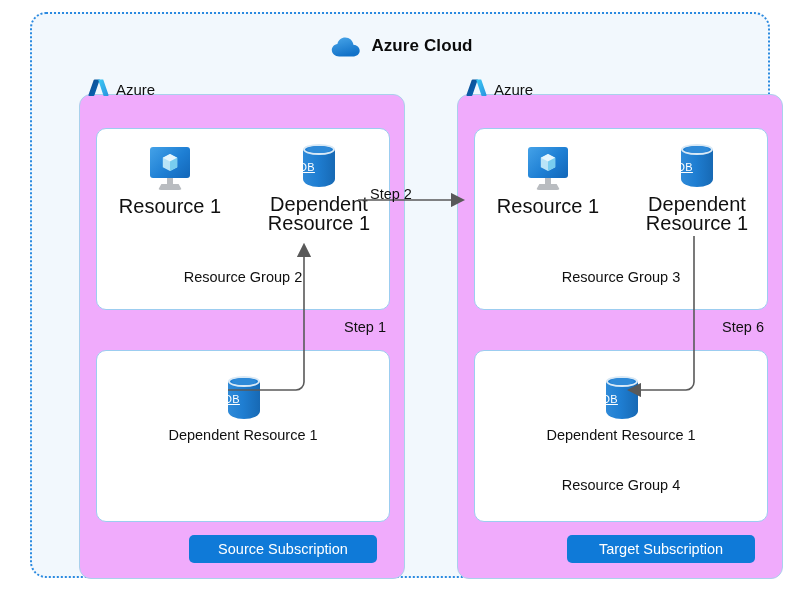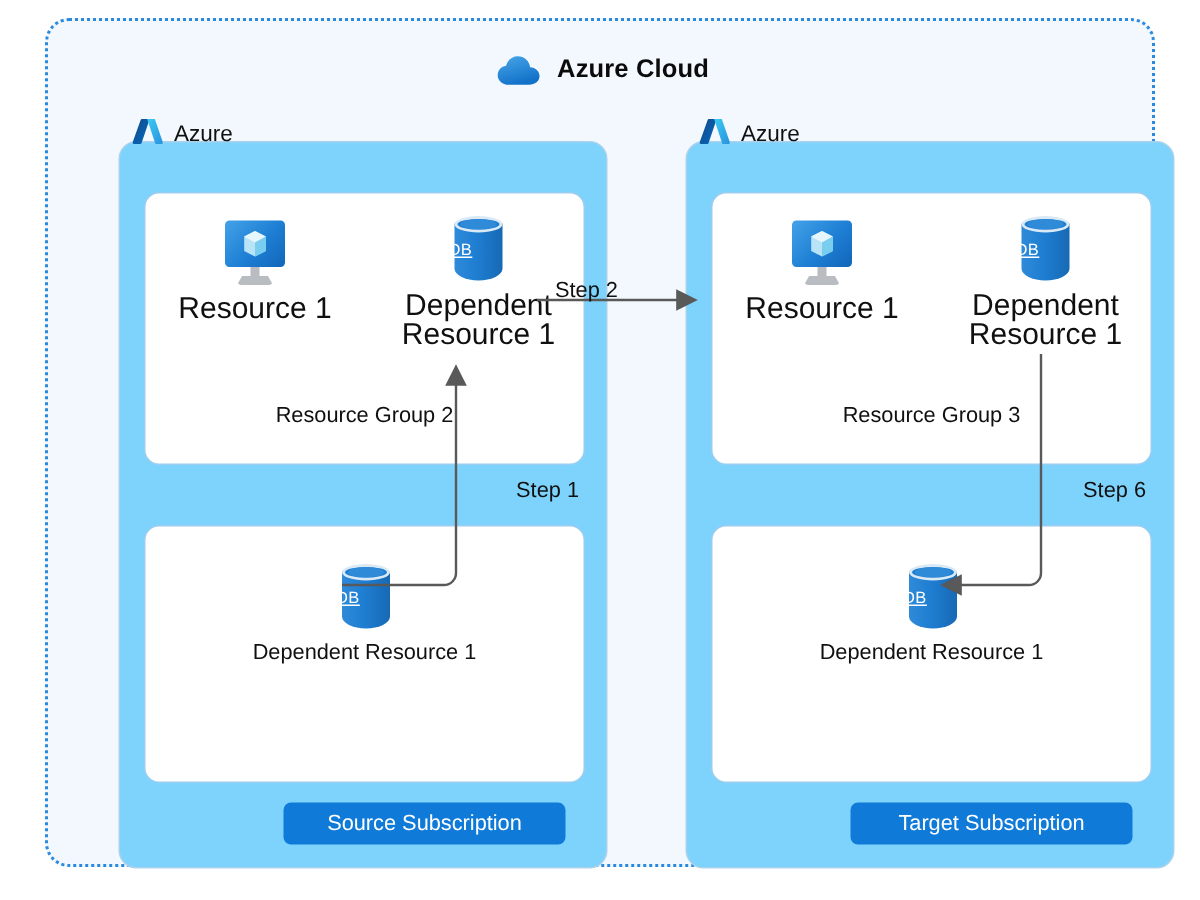--- a/index.html
+++ b/index.html
@@ -22,21 +22,21 @@
     display:flex;justify-content:center;gap:10px;
   }
   #cloud-title .ttl{
     font-size:17px;font-weight:bold;color:#0b0b0b;letter-spacing:.1px;
   }
 
   
   .subscription{
     position:absolute;top:80px;height:485px;
     box-sizing:border-box;
-    background:#7dd3fc;
+    background:#f0abfc;
     border:1px solid #a9d1ec;
     border-radius:12px;
   }
   #sub-source{left:47px;width:326px;}
   #sub-target{left:425px;width:326px;}
 
   .azure-tag{
     position:absolute;top:-18px;left:5px;
     display:flex;align-items:center;gap:7px;
   }
@@ -247,20 +247,21 @@
     <div class="rgroup" id="rg4">
       <div class="res" style="left:87px;top:24px;">
         <div class="icon-db">
           <div class="body"></div>
             <div class="top"></div>
             <div class="hole"></div>
           <div class="txt">DB</div>
         </div>
       </div>
       <div class="rg-label" style="top:76px;">Dependent Resource 1</div>
+      <div class="rg-label" style="top:126px;">Resource Group 4</div>
     </div>
 
     <div class="step-label" style="right:18px;top:224px;">Step 6</div>
 
     <div class="sub-btn" id="btn-target">Target Subscription</div>
   </div>
 </div>
 
 <svg id="arrows">
   <defs>

